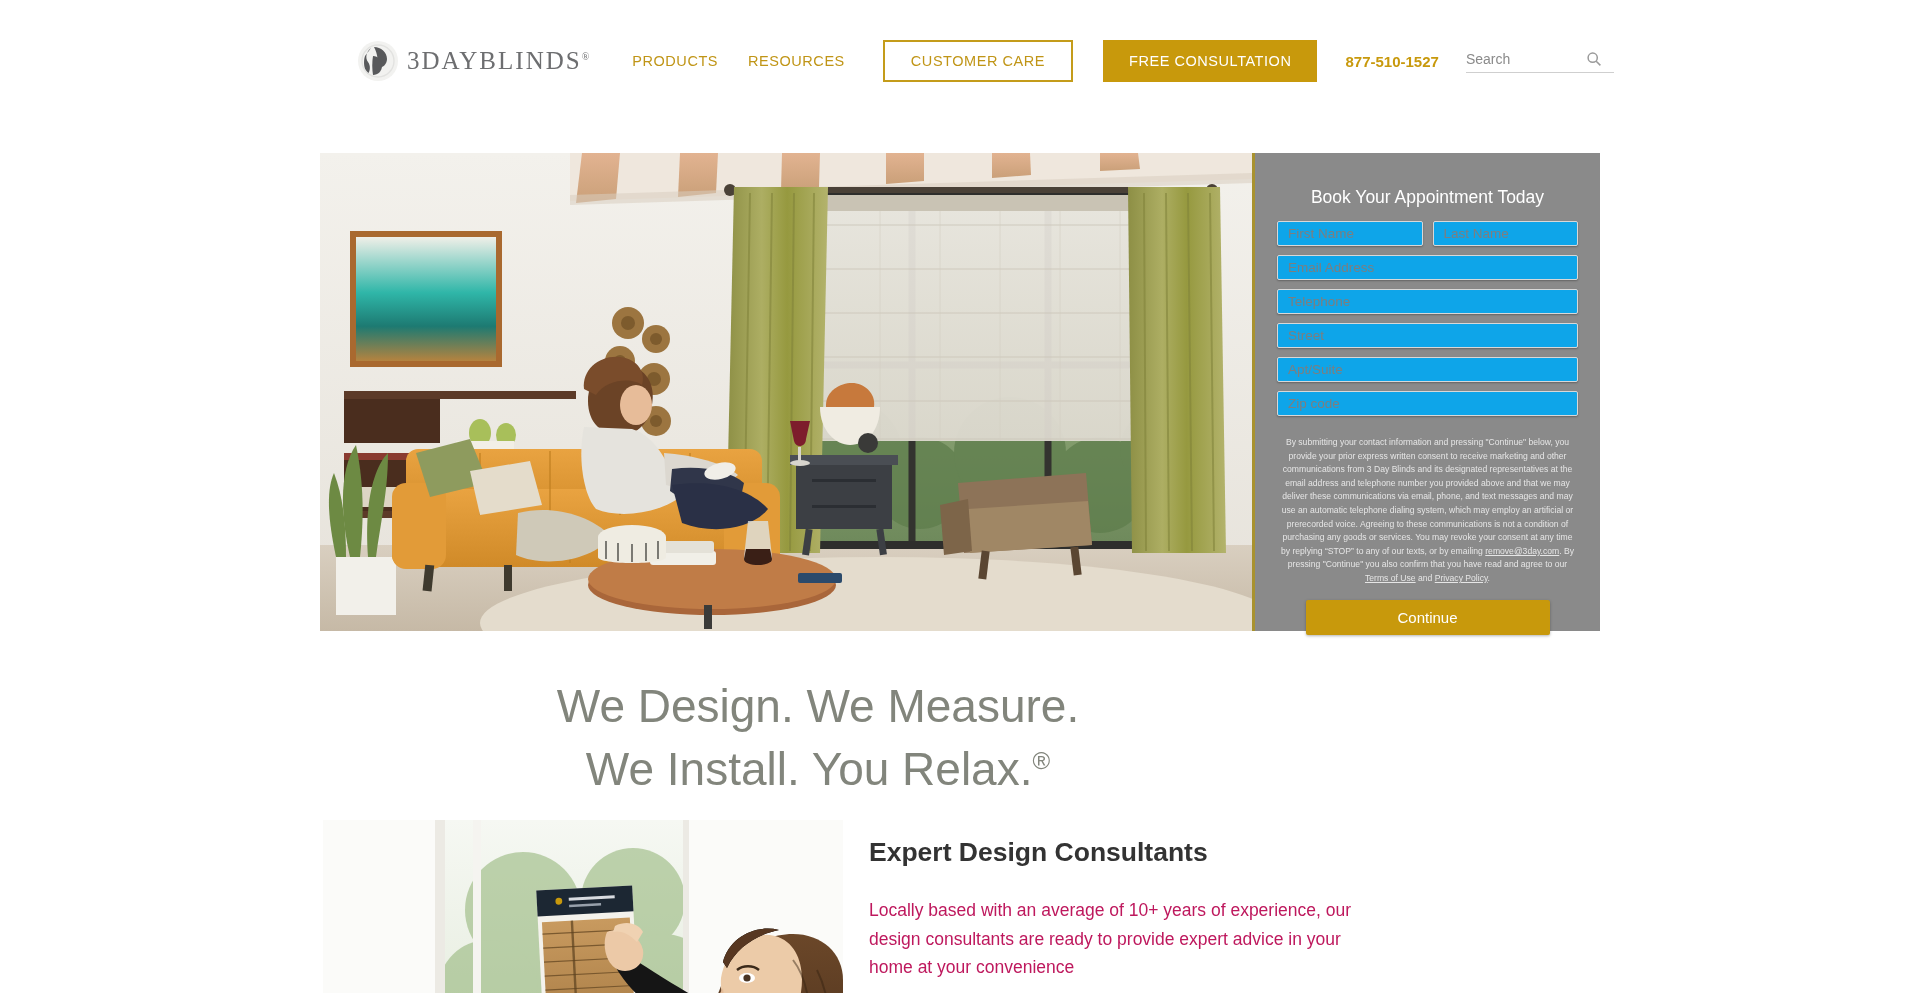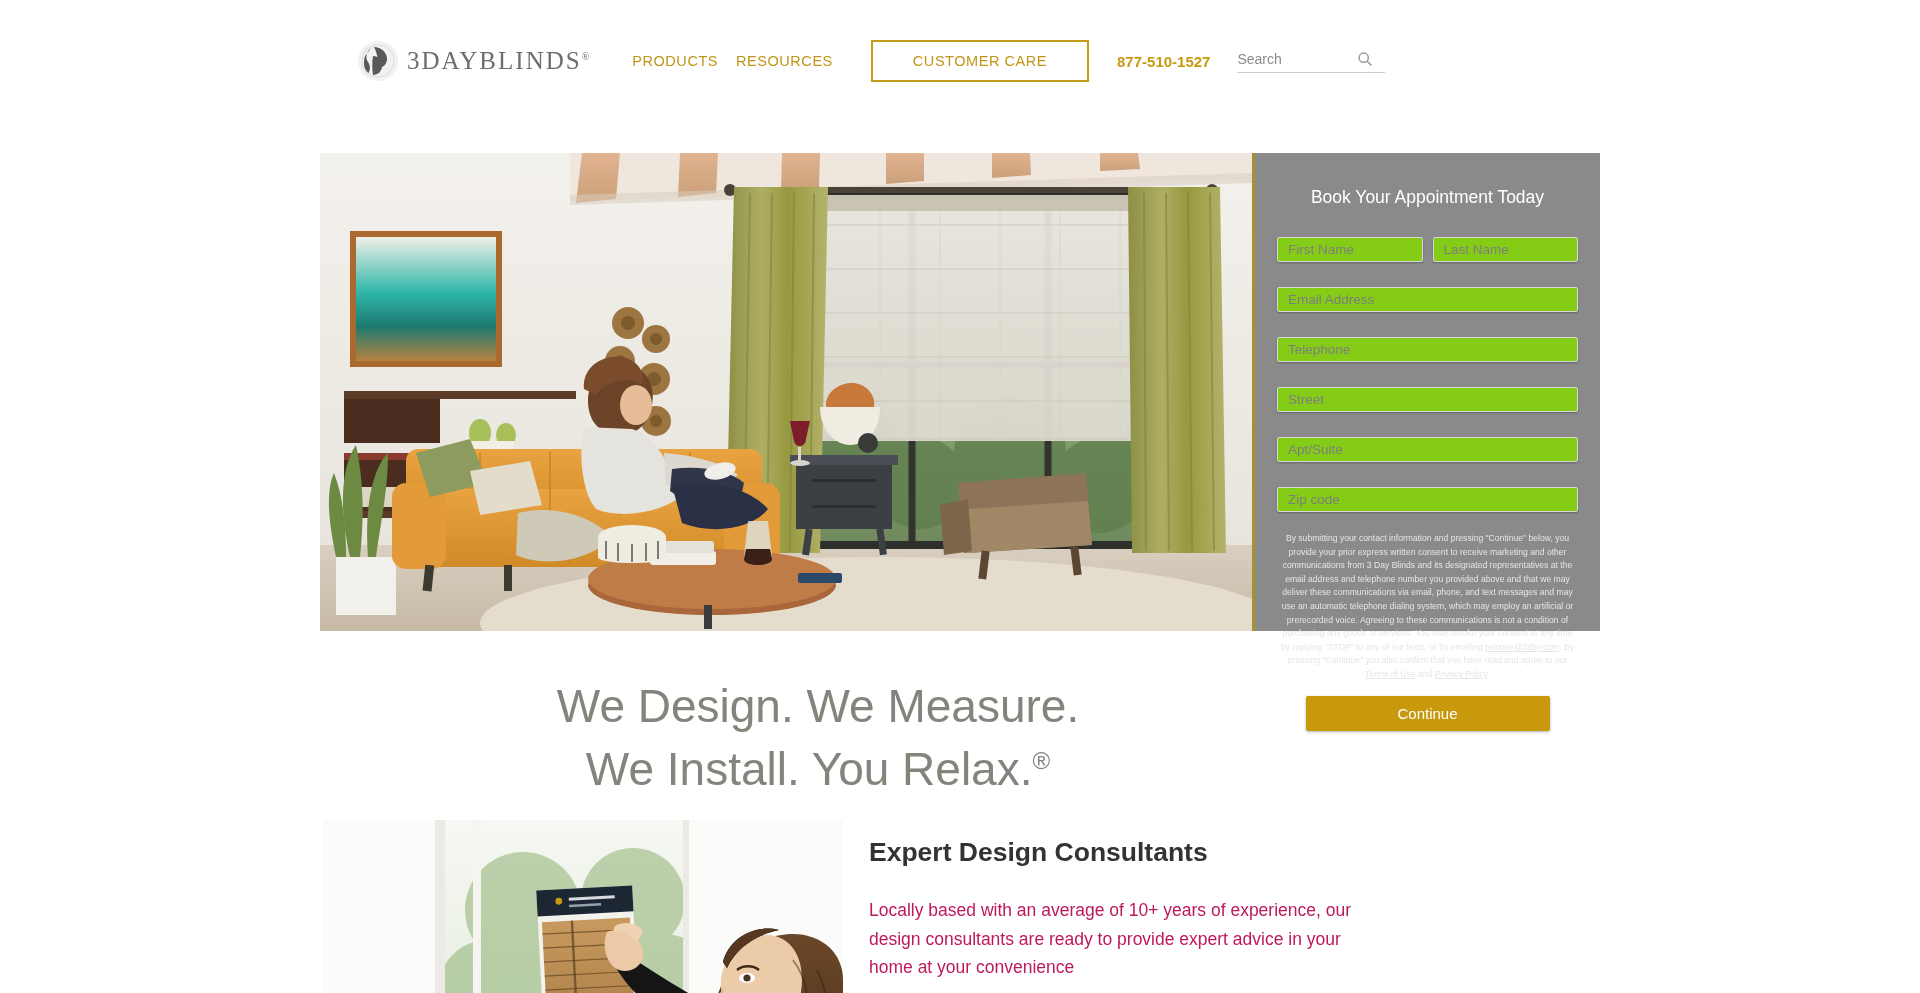--- a/index.html
+++ b/index.html
@@ -44,31 +44,31 @@
   .logo-reg {
     font-size: 10px; vertical-align: super; letter-spacing: 0;
     color: #6d6e70;
   }
 
   
   .nav-links { display: flex; align-items: center; margin-left: 43px; }
   .nav-link {
     color: #c09516; font-size: 14.5px; letter-spacing: .55px;
     text-decoration: none; white-space: nowrap; cursor: pointer;
-    padding: 4px 0; margin-right: 18px;
+    padding: 4px 0; margin-right: 30px;
   }
   .nav-link:last-child { margin-right: 0; }
 
   .btn-outline {
     margin-left: 38px;
     border: 2px solid #c49c1a;
     background: transparent;
     color: #c09516;
     font-size: 14.5px; letter-spacing: .55px;
-    padding: 11px 40px;
+    padding: 11px 26px;
     cursor: pointer; white-space: nowrap;
     font-family: inherit;
   }
   .btn-solid {
     margin-left: 30px;
     border: none;
     background: #c8990c;
     color: #ffffff;
     font-size: 14.5px; letter-spacing: .55px;
     padding: 13px 26px;
@@ -115,31 +115,30 @@
     background: #8a8a8a;
     border-left: 3px solid #a8922f;
     padding: 14px 22px 0 22px;
   }
   .form-title {
     color: #ffffff; font-size: 17.5px; text-align: center;
     margin: 20px 0 13px 0; font-weight: 400;
   }
   .field-row { display: flex; gap: 10px; margin-bottom: 9px; }
   .fld {
-    background: #84cc16;
+    background: #0ea5e9;
     border: 1px solid #d8d8d8;
     border-radius: 2px;
     height: 25px;
     width: 100%;
     padding: 0 10px;
     font-size: 13.5px; color: #444;
     font-family: inherit;
     outline: none;
     box-shadow: 0 1px 2px rgba(0,0,0,.28);
-    margin-top: 16px;
   }
   .fld::placeholder { color: #7e7e7e; }
   .fld-half { width: 50%; }
   .fld-block { margin-bottom: 9px; }
 
   .disclaimer {
     color: #e6e6e6;
     font-size: 8.6px;
     line-height: 13.6px;
     text-align: center;
@@ -207,20 +206,21 @@
         </span>
         <span class="logo-word"><span>3DAYBLINDS</span><span class="logo-reg">®</span></span>
       </div>
 
       <div class="nav-links">
         <a class="nav-link">PRODUCTS</a>
         <a class="nav-link">RESOURCES</a>
       </div>
 
       <button class="btn-outline">CUSTOMER CARE</button>
+      <button class="btn-solid">FREE CONSULTATION</button>
       <a class="phone">877-510-1527</a>
 
       <div class="search-wrap">
         <input class="search-input" type="text" placeholder="Search" style="">
         <span class="search-icon">
           <svg width="16" height="16" viewBox="0 0 16 16">
             <circle cx="6.7" cy="6.7" r="4.6" fill="none" stroke="#9a9a9a" stroke-width="1.5"></circle>
             <line x1="10.2" y1="10.2" x2="14.4" y2="14.4" stroke="#9a9a9a" stroke-width="1.5"></line>
           </svg>
         </span>

